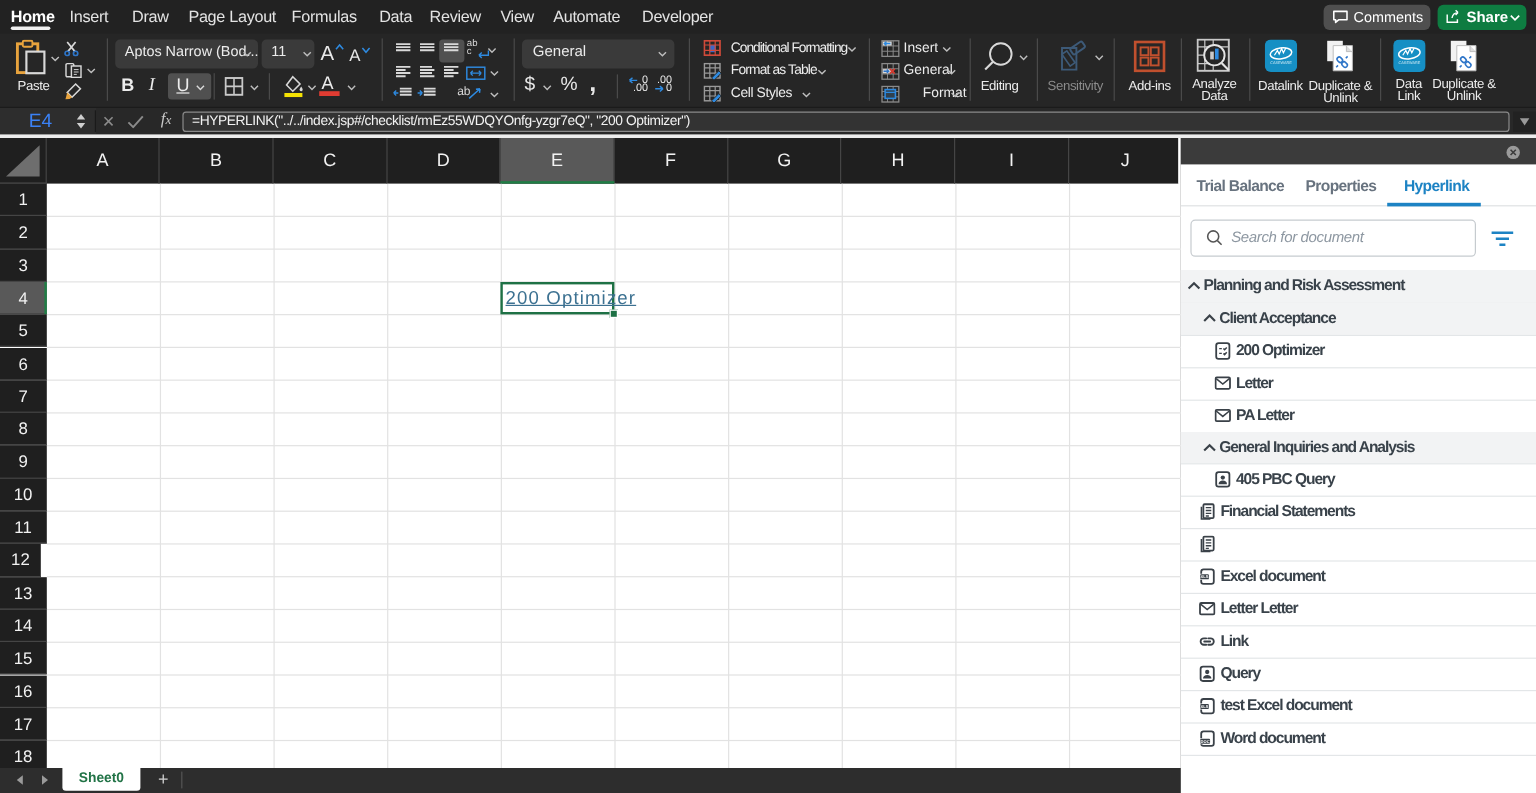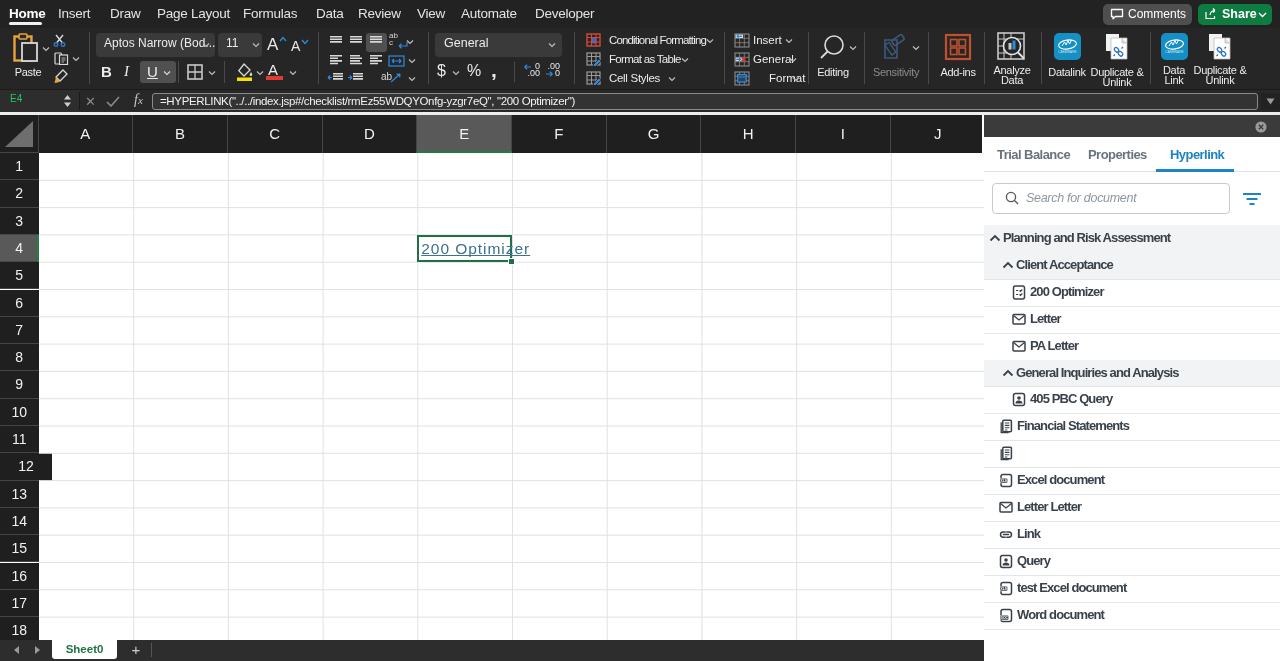--- a/index.html
+++ b/index.html
@@ -322,21 +322,21 @@
         <rect x="9" y="15" width="5" height="3.6" rx="1.8" transform="rotate(45 11.5 16.8)"></rect>
         <rect x="13" y="19" width="5" height="3.6" rx="1.8" transform="rotate(45 15.5 20.8)"></rect>
         <path d="M10 21.5 l-1.5 1.5 M16.5 15.5 l1.5 -1.5"></path>
       </g>
     </svg>
 <div class="abs" style="left:1180.0px;top:64px;width:80px;text-align:center;color:#ececec;font-size:11px;letter-spacing:-0.3px;white-space:nowrap;">Duplicate &amp;</div>
 <div class="abs" style="left:1180.0px;top:74px;width:80px;text-align:center;color:#ececec;font-size:11px;letter-spacing:-0.3px;white-space:nowrap;">Unlink</div>
 <div class="abs" style="left:0;top:89px;width:1280px;height:1px;background:#1b1b1b;"></div>
 <div class="abs" style="left:0;top:90px;width:1280px;height:22px;background:#282828;"></div>
 <div class="abs" style="left:0;top:90px;width:80px;height:22px;background:#2d2d2d;"></div>
-<div class="abs" style="left:10px;top:93px;color:#22c55e;font-size:10px;">E4</div>
+<div class="abs" style="left:24px;top:93px;color:#3b82f6;font-size:16px;">E4</div>
 <svg class="abs" style="left:63px;top:94px;" width="9" height="14" viewBox="0 0 9 14">
       <path d="M4.5 1 L8 5.5 H1 z" fill="#cfcfcf"></path>
       <path d="M4.5 13 L1 8.5 h7 z" fill="#cfcfcf"></path>
     </svg>
 <div class="abs" style="left:79px;top:92px;width:1px;height:18px;background:#1a1a1a;"></div>
 <div class="abs" style="left:85px;top:94px;color:#8b8b8b;font-size:13px;">✕</div>
 <svg class="abs" style="left:106px;top:96px;" width="14" height="11" viewBox="0 0 14 11">
       <path d="M1 6 l4 4 L13 1" fill="none" stroke="#8b8b8b" stroke-width="1.6"></path>
     </svg>
 <div class="abs" style="left:134px;top:92px;color:#c9c9c9;font-size:14px;font-style:italic;font-family:'Liberation Serif',serif;">f<i style="font-size:11px">x</i></div>
@@ -366,21 +366,21 @@
 <div class="abs" style="left:0;top:207.6px;width:38.5px;height:27.3px;background:#1f1f1f;border-bottom:1px solid #454545;color:#f2f2f2;font-size:14px;text-align:center;line-height:27.3px;">3</div>
 <div class="abs" style="left:0;top:234.9px;width:38.5px;height:27.3px;background:#595959;border-bottom:1px solid #454545;color:#f2f2f2;font-size:14px;text-align:center;line-height:27.3px;">4</div>
 <div class="abs" style="left:36.5px;top:234.9px;width:2px;height:27.3px;background:#1e7e45;"></div>
 <div class="abs" style="left:0;top:262.2px;width:38.5px;height:27.3px;background:#1f1f1f;border-bottom:1px solid #454545;color:#f2f2f2;font-size:14px;text-align:center;line-height:27.3px;">5</div>
 <div class="abs" style="left:0;top:289.5px;width:38.5px;height:27.3px;background:#1f1f1f;border-bottom:1px solid #454545;color:#f2f2f2;font-size:14px;text-align:center;line-height:27.3px;">6</div>
 <div class="abs" style="left:0;top:316.8px;width:38.5px;height:27.3px;background:#1f1f1f;border-bottom:1px solid #454545;color:#f2f2f2;font-size:14px;text-align:center;line-height:27.3px;">7</div>
 <div class="abs" style="left:0;top:344.1px;width:38.5px;height:27.3px;background:#1f1f1f;border-bottom:1px solid #454545;color:#f2f2f2;font-size:14px;text-align:center;line-height:27.3px;">8</div>
 <div class="abs" style="left:0;top:371.4px;width:38.5px;height:27.3px;background:#1f1f1f;border-bottom:1px solid #454545;color:#f2f2f2;font-size:14px;text-align:center;line-height:27.3px;">9</div>
 <div class="abs" style="left:0;top:398.7px;width:38.5px;height:27.3px;background:#1f1f1f;border-bottom:1px solid #454545;color:#f2f2f2;font-size:14px;text-align:center;line-height:27.3px;">10</div>
 <div class="abs" style="left:0;top:426.0px;width:38.5px;height:27.3px;background:#1f1f1f;border-bottom:1px solid #454545;color:#f2f2f2;font-size:14px;text-align:center;line-height:27.3px;">11</div>
-<div class="abs" style="left:0;top:453.3px;width:52px;height:27.3px;background:#1f1f1f;border-bottom:1px solid #454545;color:#f2f2f2;font-size:14px;text-align:center;line-height:27.3px;">12</div>
+<div class="abs" style="left:0;top:453.3px;width:34px;height:27.3px;background:#1f1f1f;border-bottom:1px solid #454545;color:#f2f2f2;font-size:14px;text-align:center;line-height:27.3px;">12</div>
 <div class="abs" style="left:0;top:480.6px;width:38.5px;height:27.3px;background:#1f1f1f;border-bottom:1px solid #454545;color:#f2f2f2;font-size:14px;text-align:center;line-height:27.3px;">13</div>
 <div class="abs" style="left:0;top:507.9px;width:38.5px;height:27.3px;background:#1f1f1f;border-bottom:1px solid #454545;color:#f2f2f2;font-size:14px;text-align:center;line-height:27.3px;">14</div>
 <div class="abs" style="left:0;top:535.2px;width:38.5px;height:27.3px;background:#1f1f1f;border-bottom:1px solid #454545;color:#f2f2f2;font-size:14px;text-align:center;line-height:27.3px;">15</div>
 <div class="abs" style="left:0;top:562.5px;width:38.5px;height:27.3px;background:#1f1f1f;border-bottom:1px solid #454545;color:#f2f2f2;font-size:14px;text-align:center;line-height:27.3px;">16</div>
 <div class="abs" style="left:0;top:589.8px;width:38.5px;height:27.3px;background:#1f1f1f;border-bottom:1px solid #454545;color:#f2f2f2;font-size:14px;text-align:center;line-height:27.3px;">17</div>
 <div class="abs" style="left:0;top:617.1px;width:38.5px;height:27.3px;background:#1f1f1f;border-bottom:1px solid #454545;color:#f2f2f2;font-size:14px;text-align:center;line-height:27.3px;">18</div>
 <div class="abs" style="left:0;top:115px;width:38.5px;height:38px;background:#1f1f1f;border-right:1px solid #454545;border-bottom:1px solid #454545;"></div>
 <svg class="abs" style="left:0;top:115px;" width="38" height="37">
       <polygon points="5,32 33,6 33,32" fill="#6e6e6e"></polygon>
     </svg>

